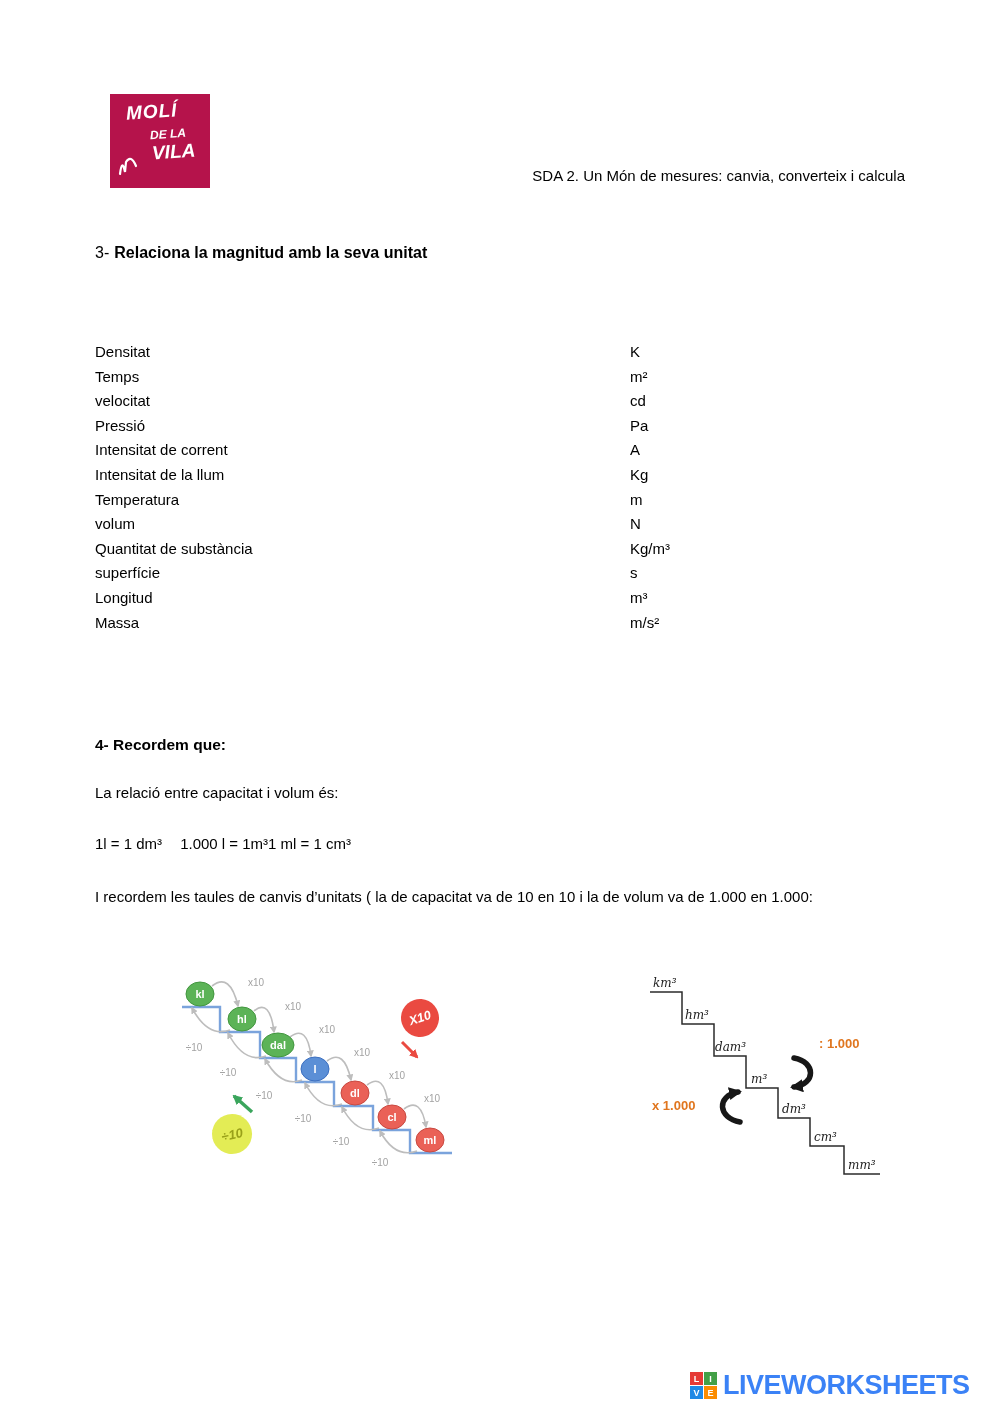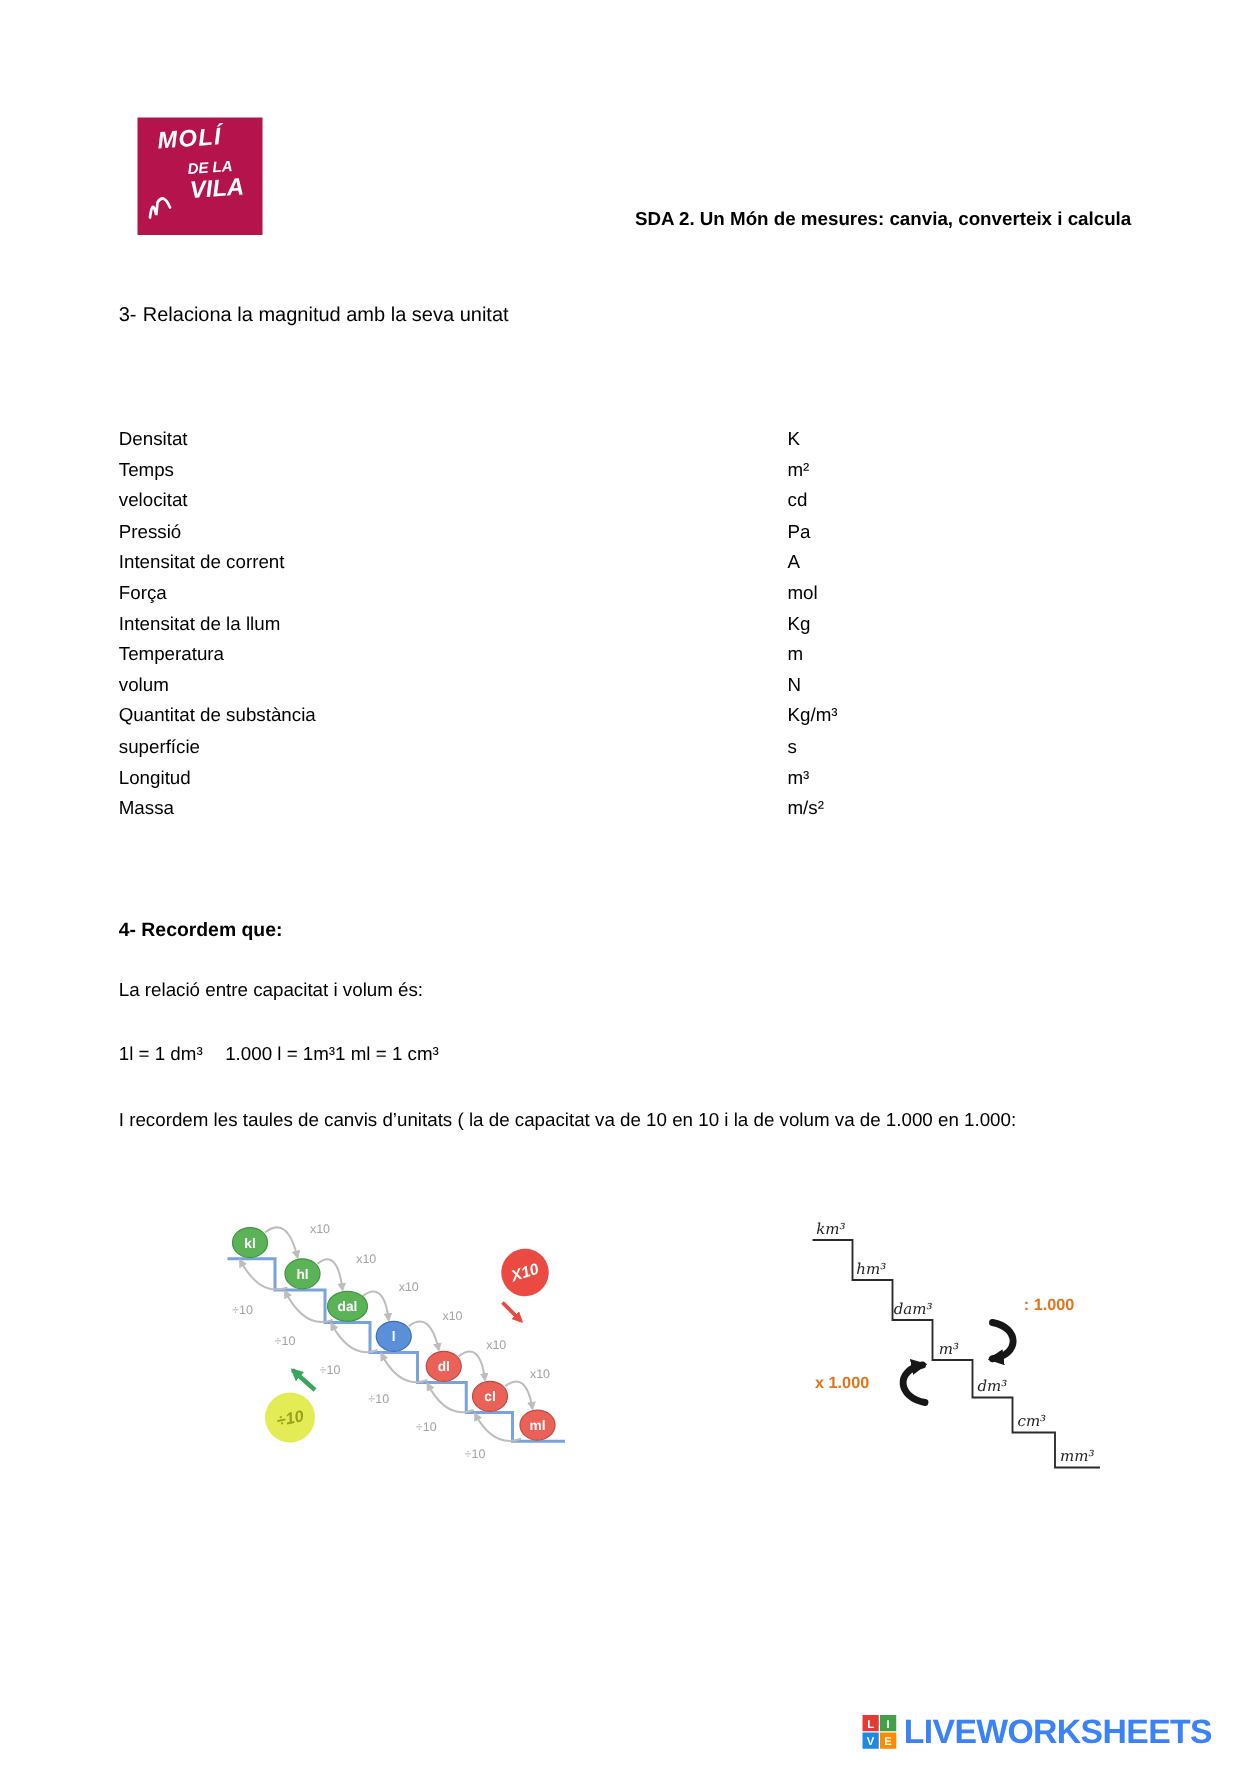--- a/index.html
+++ b/index.html
@@ -6,25 +6,25 @@
   body{width:1000px;height:1414px;background:#ffffff;position:relative;overflow:hidden;
        font-family:"Liberation Sans",sans-serif;color:#000;}
 
   
   .school-logo{position:absolute;left:110px;top:94px;width:100px;height:94px;background:#b5134b;color:#fff;font-style:italic;}
   .logo-l1{position:absolute;top:7px;left:16px;font-size:19px;font-weight:bold;letter-spacing:1px;transform:rotate(-4deg);}
   .logo-l2{position:absolute;top:33px;left:40px;font-size:12px;font-weight:bold;transform:rotate(-4deg);}
   .logo-l3{position:absolute;top:47px;left:42px;font-size:19px;font-weight:bold;transform:rotate(-4deg);}
   .logo-mark{position:absolute;left:6px;bottom:10px;}
 
-  .doc-title{position:absolute;top:167px;right:95px;font-size:15px;font-weight:bold;}
+  .doc-title{position:absolute;top:167px;right:95px;font-size:15px;font-weight:normal;}
 
   .sec3-heading{position:absolute;top:244px;left:95px;font-size:16px;}
   .sec3-num{font-weight:normal;margin-right:5px;}
-  .sec3-title{font-weight:normal;}
+  .sec3-title{font-weight:bold;}
 
   .match-list{position:absolute;top:340px;left:95px;width:720px;font-size:15px;}
   .match-row{position:relative;height:24.6px;line-height:24.6px;}
   .unit{position:absolute;left:535px;top:0;}
 
   .sec4-heading{position:absolute;top:736px;left:95px;font-size:15.5px;font-weight:bold;}
   .sec4-intro{position:absolute;top:784px;left:95px;font-size:15px;}
   .equations{position:absolute;top:835px;left:95px;font-size:15px;}
   .eq-a{margin-right:18px;}
   .eq-b{}
@@ -67,21 +67,20 @@
 <div class="sec3-heading">
   <span class="sec3-num">3-</span><span class="sec3-title">Relaciona la magnitud amb la seva unitat</span>
 </div>
 
 <div class="match-list">
   <div class="match-row"><span>Densitat</span><span class="unit">K</span></div>
   <div class="match-row"><span>Temps</span><span class="unit">m²</span></div>
   <div class="match-row"><span>velocitat</span><span class="unit">cd</span></div>
   <div class="match-row"><span>Pressió</span><span class="unit">Pa</span></div>
   <div class="match-row"><span>Intensitat de corrent</span><span class="unit">A</span></div>
-  <div class="match-row"><span>Força</span><span class="unit">mol</span></div>
   <div class="match-row"><span>Intensitat de la llum</span><span class="unit">Kg</span></div>
   <div class="match-row"><span>Temperatura</span><span class="unit">m</span></div>
   <div class="match-row"><span>volum</span><span class="unit">N</span></div>
   <div class="match-row"><span>Quantitat de substància</span><span class="unit">Kg/m³</span></div>
   <div class="match-row"><span>superfície</span><span class="unit">s</span></div>
   <div class="match-row"><span>Longitud</span><span class="unit">m³</span></div>
   <div class="match-row"><span>Massa</span><span class="unit">m/s²</span></div>
 </div>
 
 <div class="sec4-heading">4- Recordem que:</div>

